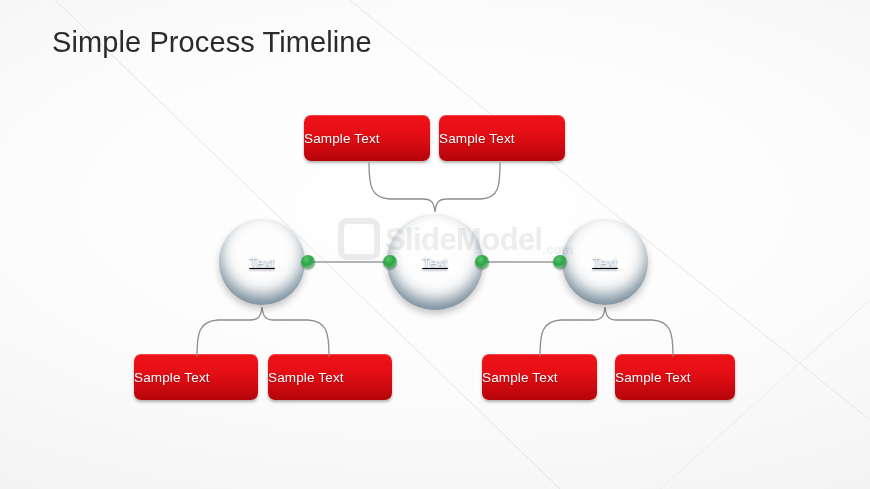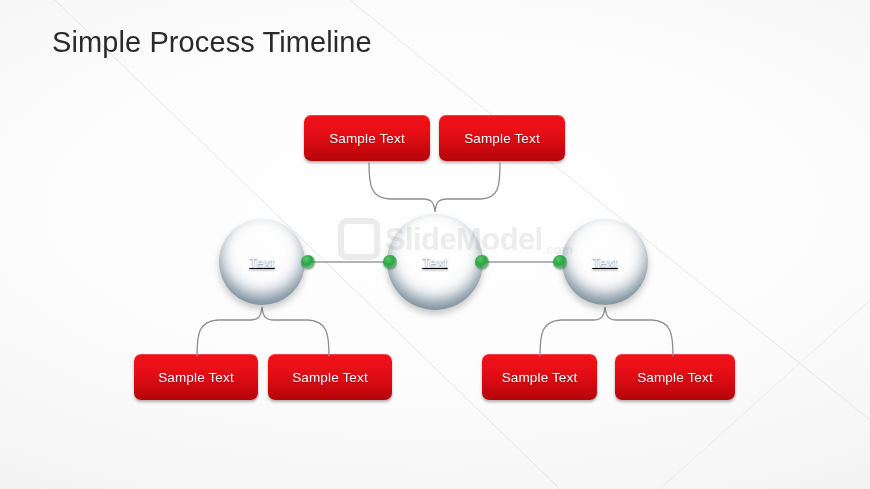--- a/index.html
+++ b/index.html
@@ -38,21 +38,20 @@
     letter-spacing: 0.1px;
     color: #2b2b2b;
     white-space: nowrap;
   }
 
   
   .chip {
     position: absolute;
     display: flex;
     align-items: center;
-    justify-content: center;
     border-radius: 7px;
     color: #ffffff;
     font-size: 13.5px;
     letter-spacing: 0.15px;
     white-space: nowrap;
     background:
       linear-gradient(to bottom,
         #ef1118 0%,
         #e80f16 34%,
         #d50a11 62%,

